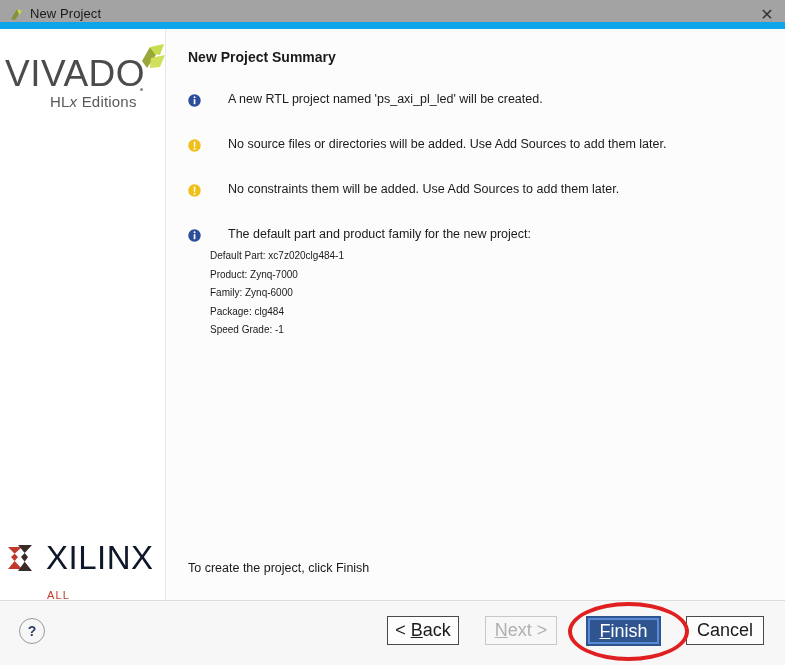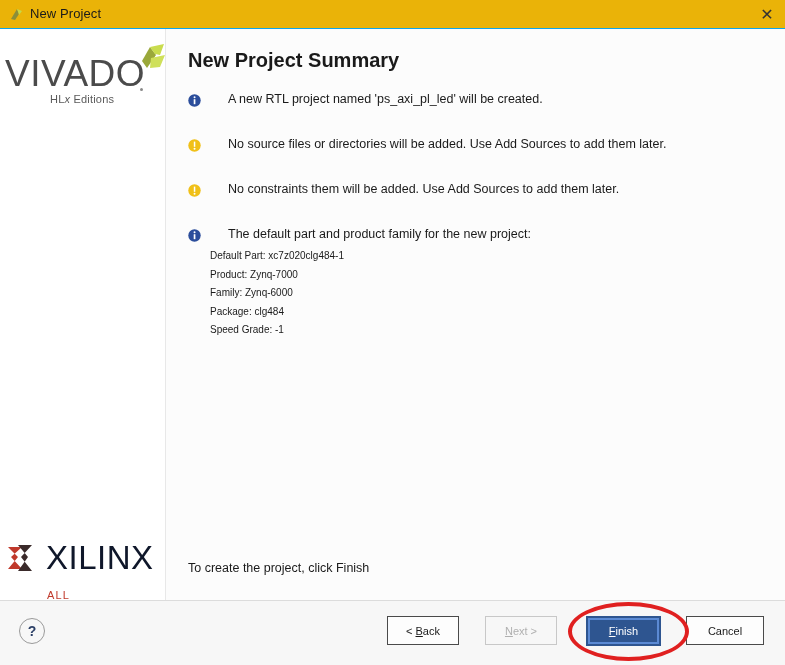--- a/index.html
+++ b/index.html
@@ -60,22 +60,22 @@
     height: 665px;
     background: #ffffff;
     box-sizing: border-box;
   }
 
   
   .titlebar {
     position: absolute;
     left: 0; top: 0;
     width: 785px; height: 29px;
-    background: #eab308;
-    border-bottom: 1px solid #0ea5e9;
+    background: #a3a3a3;
+    border-bottom: 7px solid #0ea5e9;
     box-sizing: border-box;
   }
   .title-icon {
     position: absolute;
     left: 9px; top: 7px;
     width: 16px; height: 16px;
   }
   .title-text {
     position: absolute;
     left: 30px; top: 6px;
@@ -141,21 +141,21 @@
   .vivado-dot {
     position: absolute;
     left: 138px; top: 45px;
     width: 3px; height: 3px;
     border-radius: 50%;
     background: #8a8a8a;
   }
   .vivado-hlx {
     position: absolute;
     left: 48px; top: 50px;
-    font-size: 11px;
+    font-size: 15px;
     color: #5a5a5a;
     letter-spacing: .2px;
   }
   .vivado-hlx i { font-style: italic; }
 
   
   .xilinx-logo {
     position: absolute;
     left: 6px; top: 510px;
     width: 158px; height: 56px;
@@ -182,21 +182,21 @@
   
   .content {
     position: absolute;
     left: 166px; top: 0;
     width: 619px;
     height: 571px;
   }
   .page-title {
     position: absolute;
     left: 22px; top: 20px;
-    font-size: 20px;
+    font-size: 14px;
     font-weight: bold;
     color: #1a1a1a;
   }
 
   .summary-list {
     position: absolute;
     left: 22px; top: 62px;
     width: 580px;
   }
   .sum-row {
@@ -256,21 +256,21 @@
     justify-content: center;
     cursor: pointer;
     box-sizing: border-box;
   }
 
   .btn {
     position: absolute;
     height: 29px;
     background: #fdfdfd;
     border: 1px solid #4a4a4a;
-    font-size: 11px;
+    font-size: 18px;
     color: #1a1a1a;
     display: flex;
     align-items: center;
     justify-content: center;
     cursor: pointer;
     box-sizing: border-box;
     font-family: "Liberation Sans", sans-serif;
   }
   .btn u { text-decoration: underline; }
   .btn-back   { left: 387px; top: 616px; width: 72px; }

